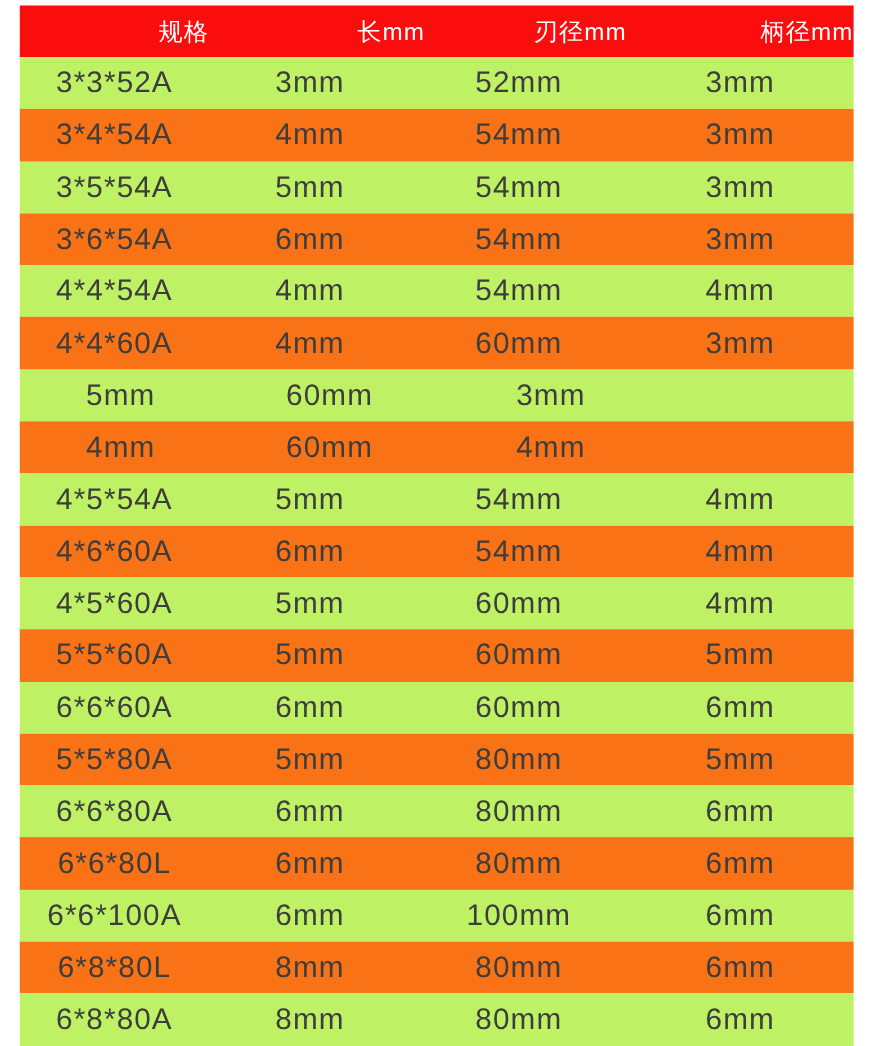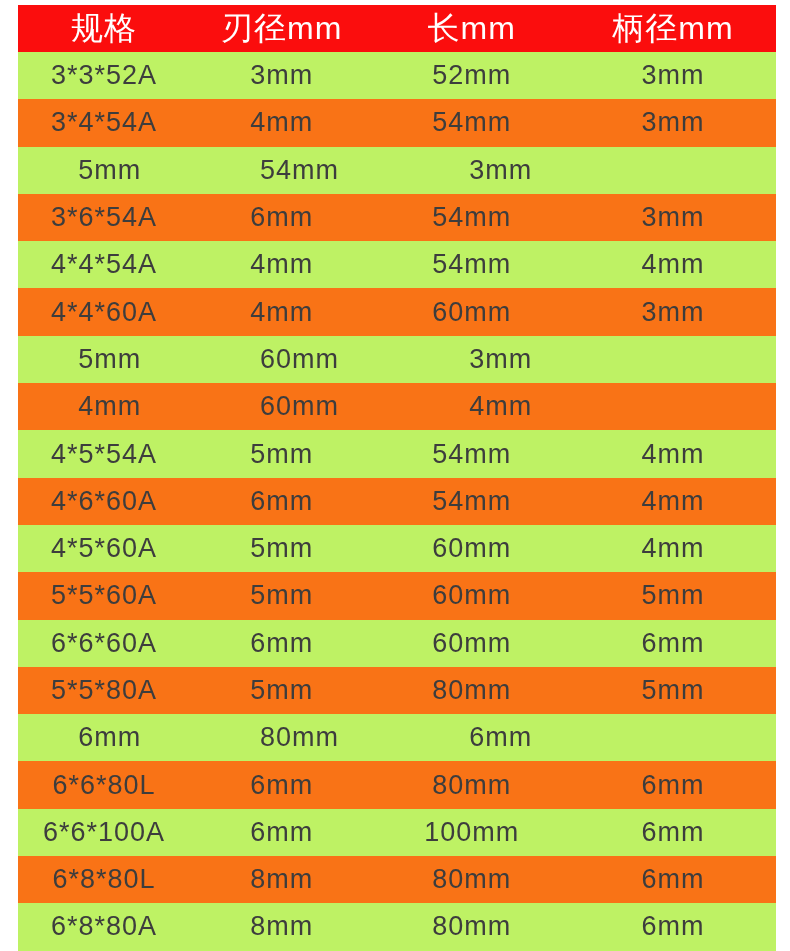--- a/index.html
+++ b/index.html
@@ -30,55 +30,57 @@
   }
   .cell {
     text-align: center;
     font-size: 27px;
     color: #3d3d3d;
     letter-spacing: 1px;
     white-space: nowrap;
   }
   .thead .cell {
     color: #ffffff;
-    font-size: 32px;
+    font-size: 22px;
     font-weight: 400;
+    text-align: right;
   }
   .c1 { width: 22.7%; }
   .c2 { width: 24.2%; }
   .c3 { width: 25.9%; }
   .c4 { width: 27.2%; }
 </style>
 </head>
 <body>
 
 <div class="spec-table">
 
   <div class="trow thead">
     <div class="cell c1">规格</div>
+    <div class="cell c3">长mm</div>
     <div class="cell c2">刃径mm</div>
-    <div class="cell c3">长mm</div>
     <div class="cell c4">柄径mm</div>
   </div>
 
   <div class="trow">
     <div class="cell c1">3*3*52A</div>
     <div class="cell c2">3mm</div>
     <div class="cell c3">52mm</div>
     <div class="cell c4">3mm</div>
   </div>
 
   <div class="trow alt">
     <div class="cell c1">3*4*54A</div>
     <div class="cell c2">4mm</div>
     <div class="cell c3">54mm</div>
     <div class="cell c4">3mm</div>
   </div>
 
   <div class="trow">
+    <div class="cell c1">3*5*54A</div>
     <div class="cell c2">5mm</div>
     <div class="cell c3">54mm</div>
     <div class="cell c4">3mm</div>
   </div>
 
   <div class="trow alt">
     <div class="cell c1">3*6*54A</div>
     <div class="cell c2">6mm</div>
     <div class="cell c3">54mm</div>
     <div class="cell c4">3mm</div>
@@ -146,20 +148,21 @@
   </div>
 
   <div class="trow alt">
     <div class="cell c1">5*5*80A</div>
     <div class="cell c2">5mm</div>
     <div class="cell c3">80mm</div>
     <div class="cell c4">5mm</div>
   </div>
 
   <div class="trow">
+    <div class="cell c1">6*6*80A</div>
     <div class="cell c2">6mm</div>
     <div class="cell c3">80mm</div>
     <div class="cell c4">6mm</div>
   </div>
 
   <div class="trow alt">
     <div class="cell c1">6*6*80L</div>
     <div class="cell c2">6mm</div>
     <div class="cell c3">80mm</div>
     <div class="cell c4">6mm</div>

